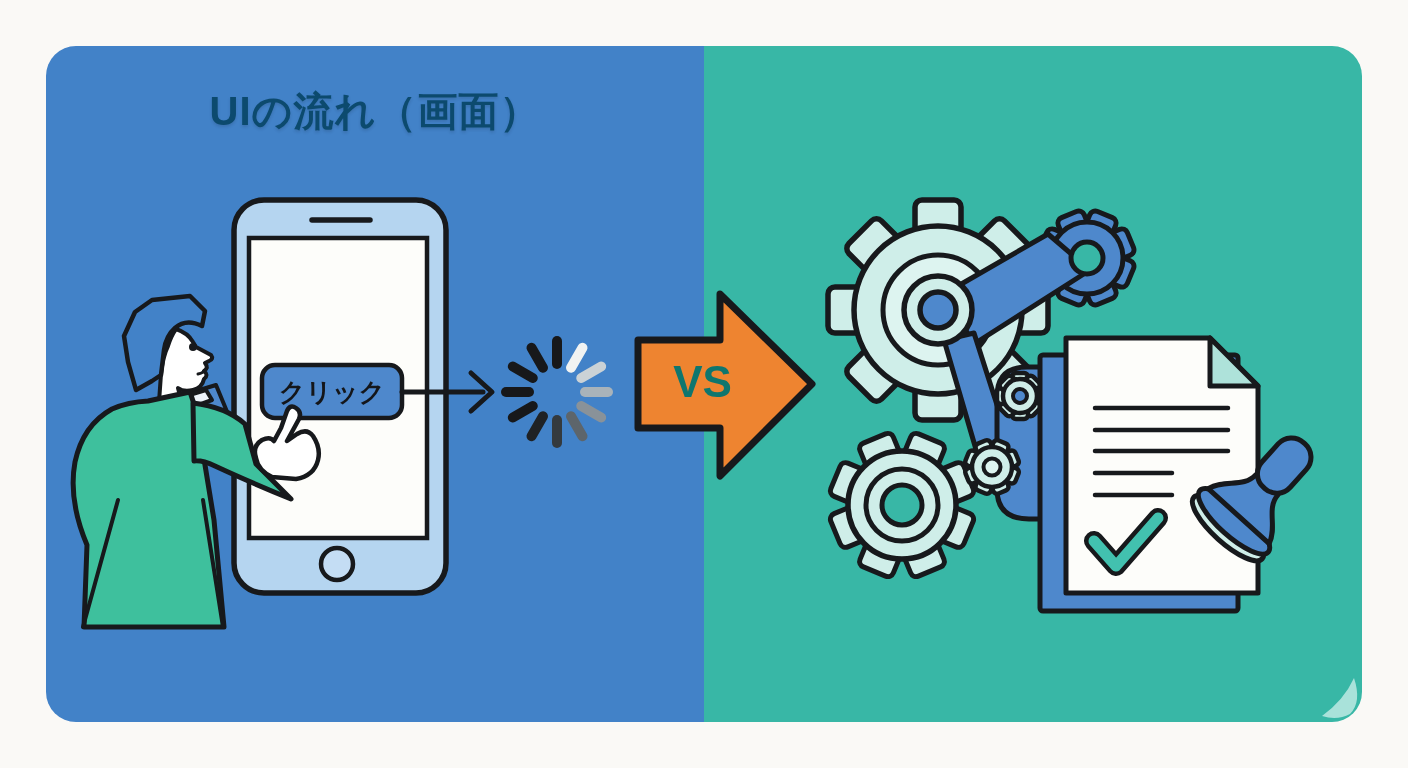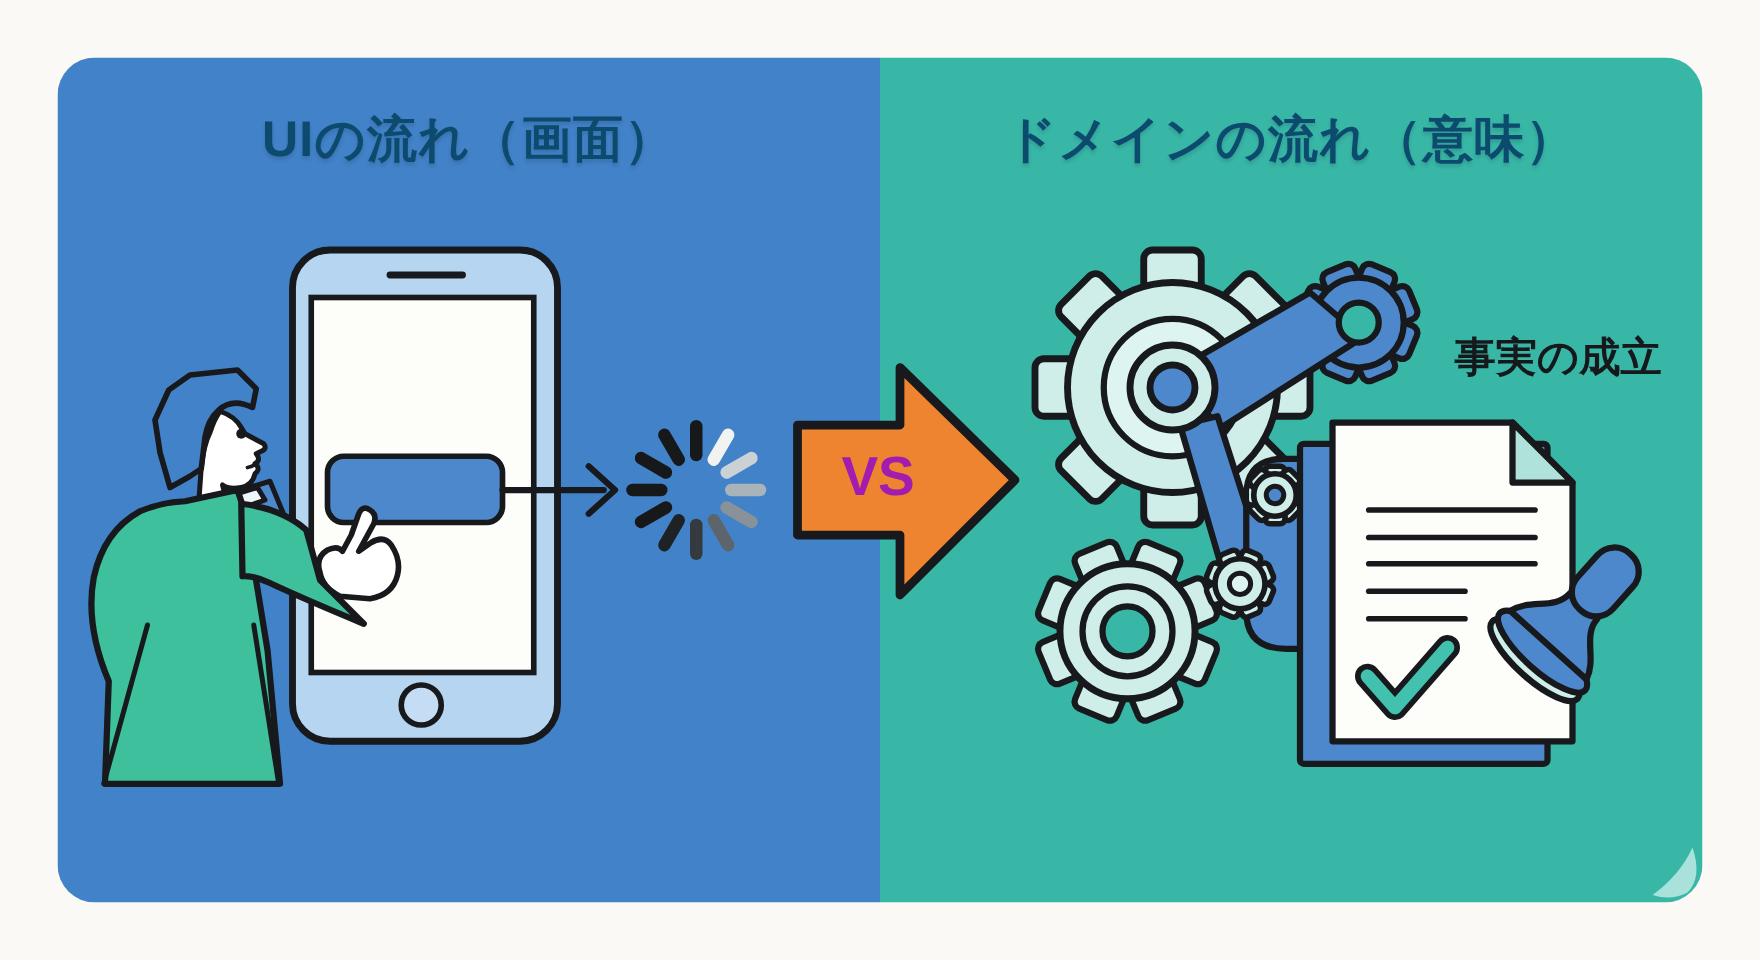--- a/index.html
+++ b/index.html
@@ -31,21 +31,21 @@
     text-shadow:0 2px 3px rgba(20,40,60,0.18);
   }
   .title-left{left:46px;}
   .title-right{left:704px;}
   .click-label{
     left:262px;top:366px;width:140px;height:52px;line-height:52px;
     font-size:26px;font-weight:700;color:#14161a;
   }
   .vs-label{
     left:650px;top:357px;width:105px;
-    font-size:44px;font-weight:800;color:#a21caf;
+    font-size:44px;font-weight:800;color:#0f766e;
   }
   .fact-label{
     left:1139px;top:264px;width:215px;
     font-size:33px;font-weight:800;color:#15191c;
   }
 </style>
 </head>
 <body>
 
 <div class="canvas">
@@ -204,16 +204,15 @@
         <ellipse cx="0" cy="-9" rx="46" ry="15" fill="#4e88cc"></ellipse>
         <path d="M -15,-58 C -15,-40 -36,-34 -41,-16 L 41,-16 C 36,-34 15,-40 15,-58 Z" fill="#4e88cc"></path>
         <rect x="-19" y="-114" width="38" height="60" rx="18" fill="#4e88cc"></rect>
       </g>
     </g>
 
     <path d="M 1322,716 Q 1344,700 1354,678 Q 1362,702 1350,714 Q 1337,721 1322,716 Z" fill="#a9e2da"></path>
   </svg>
 
   <div class="txt title title-left">UIの流れ（画面）</div>
-  <div class="txt title title-right">ドメインの流れ（意味）</div>
+  <div class="txt click-label">クリック</div>
   <div class="txt vs-label">VS</div>
-  <div class="txt fact-label">事実の成立</div>
 </div>
 
 </body></html>

